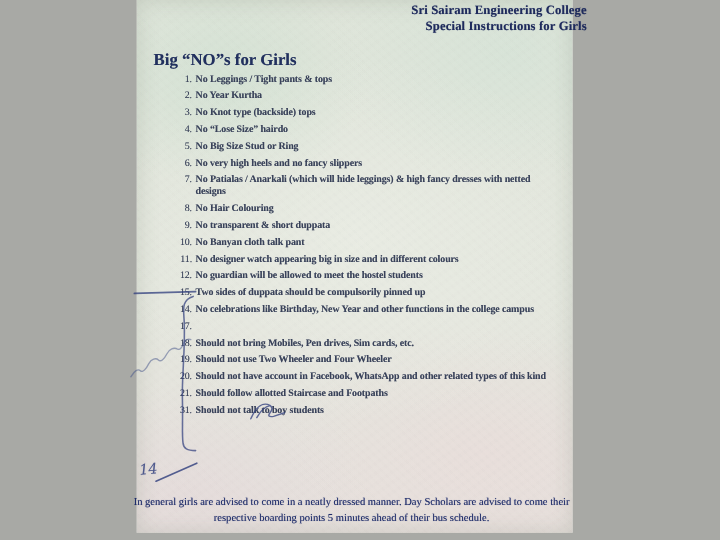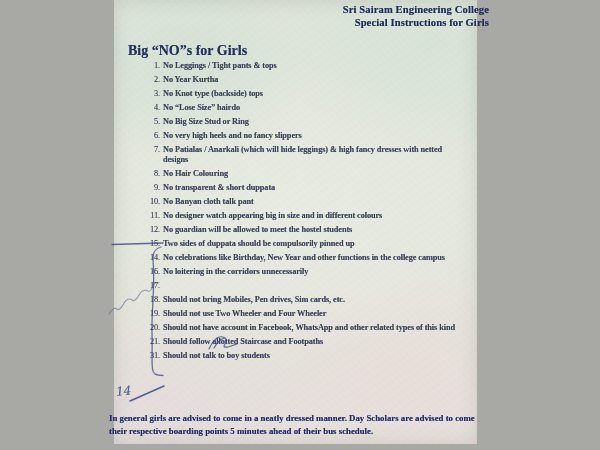--- a/index.html
+++ b/index.html
@@ -46,22 +46,23 @@
   .rule-row{
     display:flex;align-items:flex-start;
     margin-bottom:3.6px;
     color:#39425a;font-size:8.3px;line-height:10.4px;letter-spacing:-.1px;
     text-shadow:0 0 .5px rgba(57,66,90,.45);
   }
   .rule-num{flex:0 0 46px;text-align:right;}
   .rule-text{margin-left:3px;width:306px;font-weight:bold;}
   .footer{
     position:absolute;top:412px;left:-5px;width:368px;
-    color:#1e2c6a;font-weight:bold;font-size:8.8px;line-height:13px;
+    color:#1e2c6a;font-weight:normal;font-size:8.8px;line-height:13px;
     text-shadow:0 0 .6px rgba(30,44,106,.55);
+    text-align:center;
   }
   .handwritten-14{
     position:absolute;left:116px;top:384px;
     color:#2d3c7c;font-size:12px;font-style:italic;
     font-family:"DejaVu Serif",serif;
     transform:rotate(-5deg);opacity:.8;
     text-shadow:0 0 .6px rgba(45,60,124,.5);
   }
   .pen-overlay{position:absolute;inset:0;pointer-events:none;}
 </style>
@@ -132,24 +133,20 @@
       </div>
         <div class="rule-row">
         <span class="rule-num">15.</span>
         <span class="rule-text">Two sides of duppata should be compulsorily pinned up</span>
       </div>
         <div class="rule-row">
         <span class="rule-num">14.</span>
         <span class="rule-text">No celebrations like Birthday, New Year and other functions in the college campus</span>
       </div>
         <div class="rule-row">
-        <span class="rule-num">16.</span>
-        <span class="rule-text">No loitering in the corridors unnecessarily</span>
-      </div>
-        <div class="rule-row">
         <span class="rule-num">17.</span>
       </div>
         <div class="rule-row">
         <span class="rule-num">18.</span>
         <span class="rule-text">Should not bring Mobiles, Pen drives, Sim cards, etc.</span>
       </div>
         <div class="rule-row">
         <span class="rule-num">19.</span>
         <span class="rule-text">Should not use Two Wheeler and Four Wheeler</span>
       </div>

